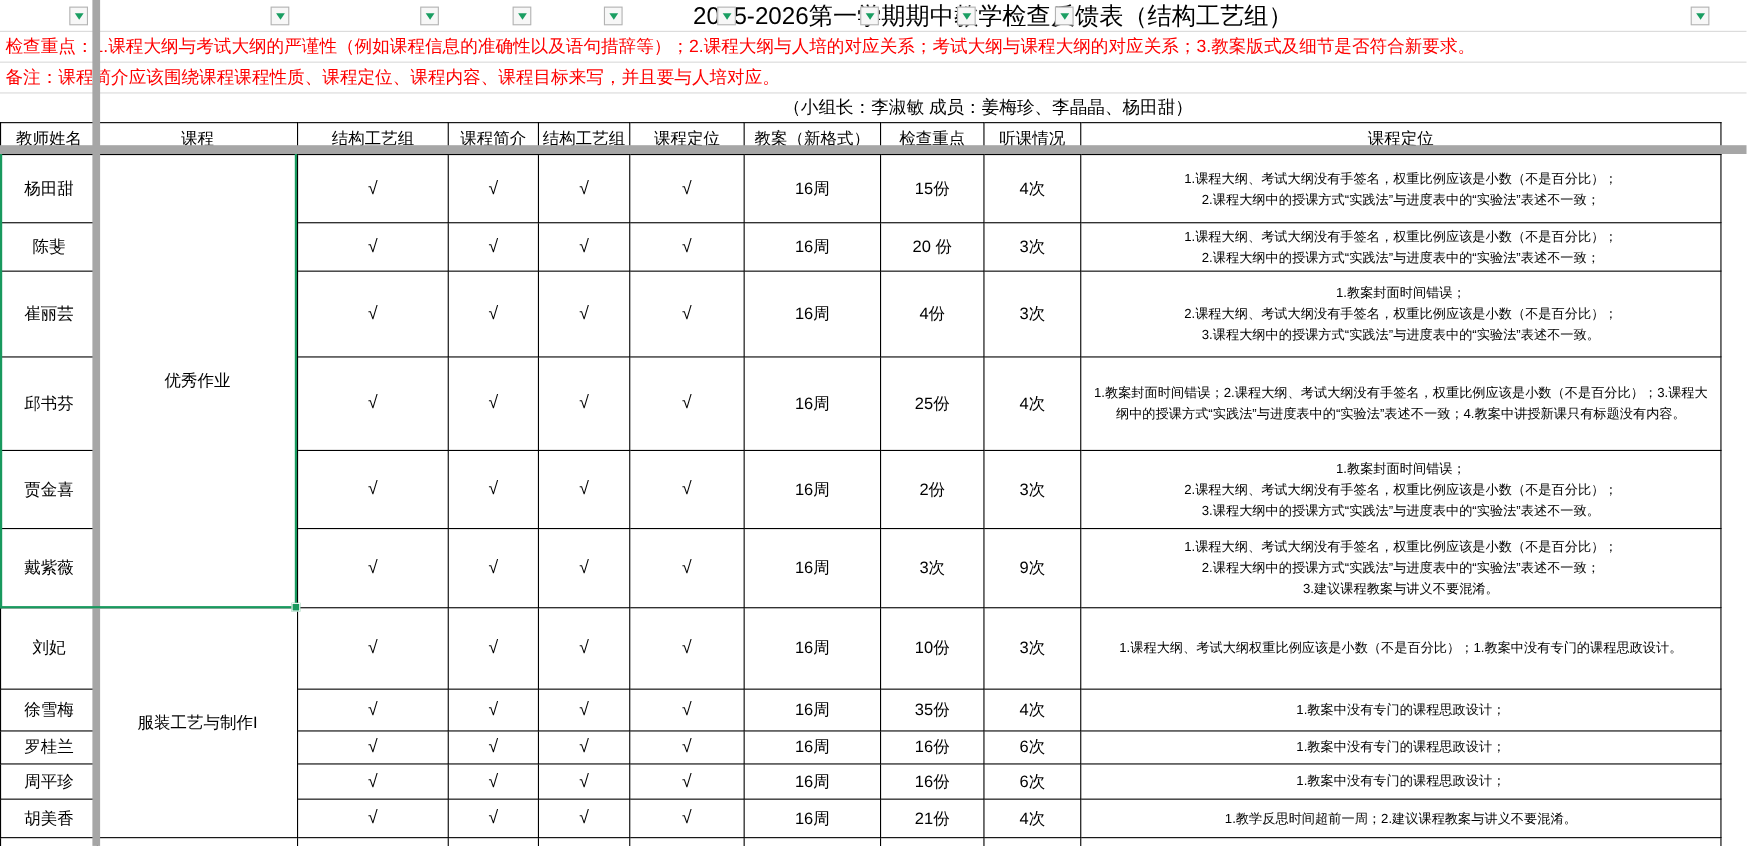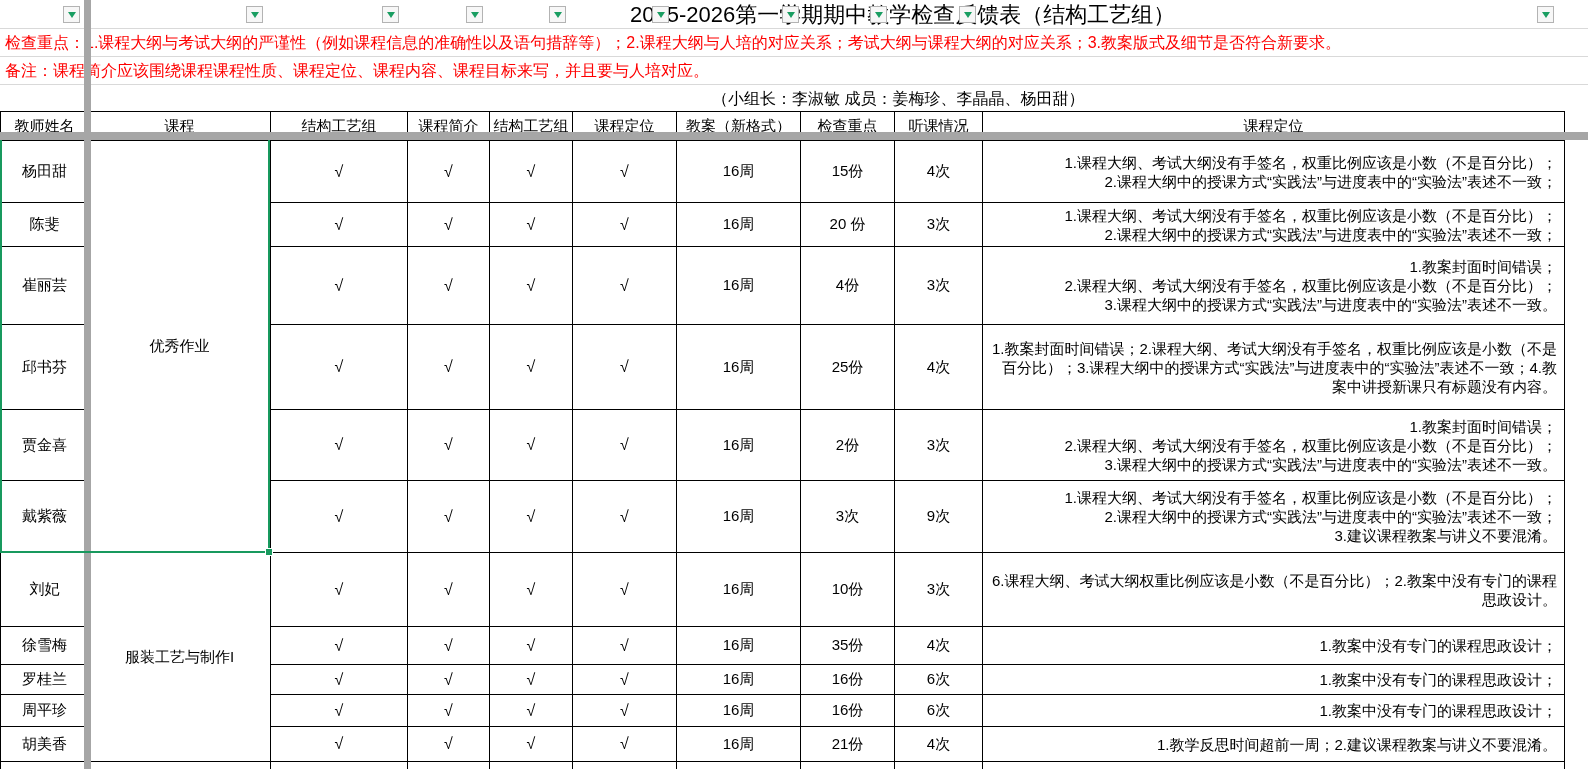--- a/index.html
+++ b/index.html
@@ -37,21 +37,21 @@
   table.sheet{
     position:absolute;left:0;top:111px;border-collapse:collapse;table-layout:fixed;
     z-index:1;background:#fff;
   }
   .sheet td,.sheet th{
     border:1px solid #000;padding:0 3px;font-size:15px;text-align:center;
     vertical-align:middle;overflow:hidden;box-sizing:border-box;
   }
   .sheet th{font-weight:normal;white-space:nowrap;}
   .sheet td.problems{
-    text-align:right;white-space:pre-line;font-size:15px;line-height:19px;padding:2px 7px;margin-left:32px;
+    text-align:center;white-space:pre-line;font-size:12px;line-height:19px;padding:2px 7px;margin-left:32px;
   }
   .sheet td.check{font-size:16px;}
   
   .vbar{position:absolute;left:84px;top:0;width:7px;height:769px;background:#a6a6a6;z-index:4;cursor:col-resize;}
   .hbar{position:absolute;left:0;top:132px;width:1588px;height:8px;background:#a6a6a6;z-index:4;cursor:row-resize;}
   
   .sel{position:absolute;background:#18995e;z-index:5;}
   .sel-left{left:0;top:140px;width:2px;height:413px;}
   .sel-right{left:268px;top:140px;width:2px;height:413px;}
   .sel-bottom{left:0;top:551px;width:270px;height:2px;}
@@ -208,21 +208,21 @@
     <tr style="height:74px">
       <td>刘妃</td>
       <td rowspan="5">服装工艺与制作I</td>
       <td class="check">√</td>
       <td class="check">√</td>
       <td class="check">√</td>
       <td class="check">√</td>
       <td>16周</td>
       <td>10份</td>
       <td>3次</td>
-      <td class="problems">6.课程大纲、考试大纲权重比例应该是小数（不是百分比）；2.教案中没有专门的课程思政设计。</td>
+      <td class="problems">1.课程大纲、考试大纲权重比例应该是小数（不是百分比）；1.教案中没有专门的课程思政设计。</td>
     </tr>
     <tr style="height:38px">
       <td>徐雪梅</td>
       <td class="check">√</td>
       <td class="check">√</td>
       <td class="check">√</td>
       <td class="check">√</td>
       <td>16周</td>
       <td>35份</td>
       <td>4次</td>

